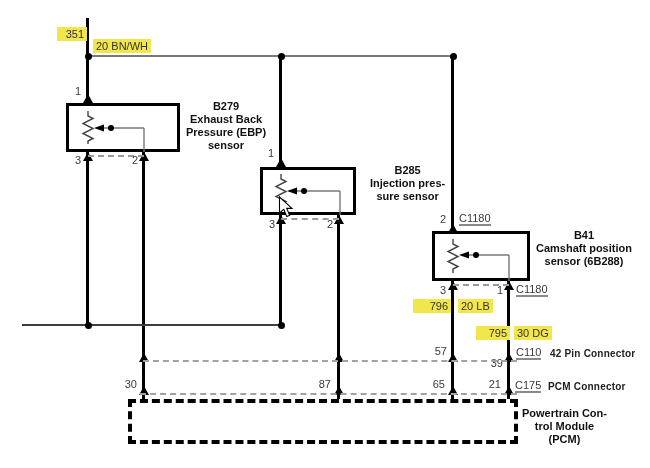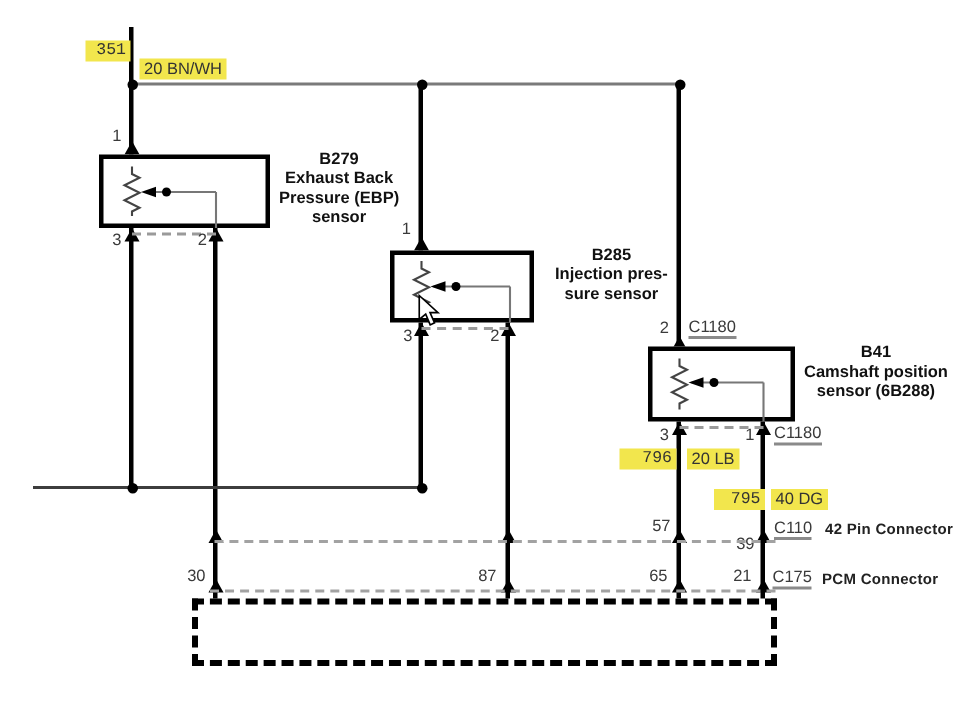--- a/index.html
+++ b/index.html
@@ -16,21 +16,21 @@
   .sbox{position:absolute;border:3px solid #000;background:#fff;box-sizing:border-box;}
   .pcmbox{position:absolute;border:4px dashed #000;box-sizing:border-box;background:#fff;}
   .dashg{position:absolute;height:0;border-top:2px dashed #a2a2a2;}
   .dashs{position:absolute;height:0;border-top:2px dashed #9a9a9a;}
   .pin{position:absolute;font-size:11px;color:#3a3a3a;width:22px;text-align:right;white-space:nowrap;}
   .lbl{position:absolute;font-size:11px;color:#3a3a3a;white-space:nowrap;}
   .conn{border-bottom:2px solid #8a8a8a;padding-bottom:0px;text-align:right;}
   .comp{position:absolute;font-size:11px;font-weight:bold;color:#111;line-height:13px;white-space:nowrap;text-align:center;}
   .rowname{position:absolute;font-size:10px;font-weight:bold;color:#222;white-space:nowrap;letter-spacing:0.2px;}
   .hl{position:absolute;background:#f2e64d;font-size:11px;color:#333;padding:1px 3px;white-space:nowrap;}
-  .hl-num{text-align:right;font-family:Liberation Mono, monospace;}
+  .hl-num{text-align:right;}
   svg{position:absolute;overflow:visible;}
 </style>
 </head>
 <body>
 
 <div class="canvas">
 
   <div class="vw" style="left:86px;top:18px;height:86px"></div>
   <div class="vw" style="left:86px;top:150px;height:176px"></div>
   <div class="vw" style="left:142px;top:150px;height:253px"></div>
@@ -119,21 +119,21 @@
   <div class="arr" style="left:448px;top:281px"></div>
   <div class="arr" style="left:504px;top:281px"></div>
   <div class="dashs" style="left:453px;top:284px;width:56px"></div>
   <div class="pin" style="left:424px;top:284px">3</div>
   <div class="pin" style="left:481px;top:284px">1</div>
   <div class="lbl" style="left:516px;top:283px"><span class="conn">C1180</span></div>
 
   <div class="hl hl-num" style="left:413px;top:299px;width:32px">796</div>
   <div class="hl" style="left:458px;top:299px">20 LB</div>
   <div class="hl hl-num" style="left:476px;top:326px;width:28px">795</div>
-  <div class="hl" style="left:514px;top:326px">40 DG</div>
+  <div class="hl" style="left:514px;top:326px">30 DG</div>
 
   <div class="pin" style="left:425px;top:345px">57</div>
   <div class="pin" style="left:481px;top:357px">39</div>
   <div class="lbl" style="left:516px;top:346px"><span class="conn">C110</span></div>
   <div class="rowname" style="left:550px;top:348px">42 Pin Connector</div>
   <div class="arr" style="left:139px;top:353px"></div>
   <div class="arr" style="left:334px;top:353px"></div>
   <div class="arr" style="left:448px;top:353px"></div>
   <div class="arr" style="left:504px;top:353px"></div>
   <div class="dashg" style="left:143px;top:360px;width:374px"></div>
@@ -144,14 +144,19 @@
   <div class="pin" style="left:479px;top:378px">21</div>
   <div class="lbl" style="left:515px;top:379px"><span class="conn">C175</span></div>
   <div class="rowname" style="left:548px;top:381px">PCM Connector</div>
   <div class="arr" style="left:139px;top:386px"></div>
   <div class="arr" style="left:334px;top:386px"></div>
   <div class="arr" style="left:448px;top:386px"></div>
   <div class="arr" style="left:504px;top:386px"></div>
   <div class="dashg" style="left:140px;top:393px;width:377px"></div>
 
   <div class="pcmbox" style="left:128px;top:399px;width:390px;height:45px"></div>
+  <div class="comp" style="left:522px;top:407px">
+    <div>Powertrain Con-</div>
+    <div>trol Module</div>
+    <div>(PCM)</div>
+  </div>
 
 </div>
 
 </body></html>

